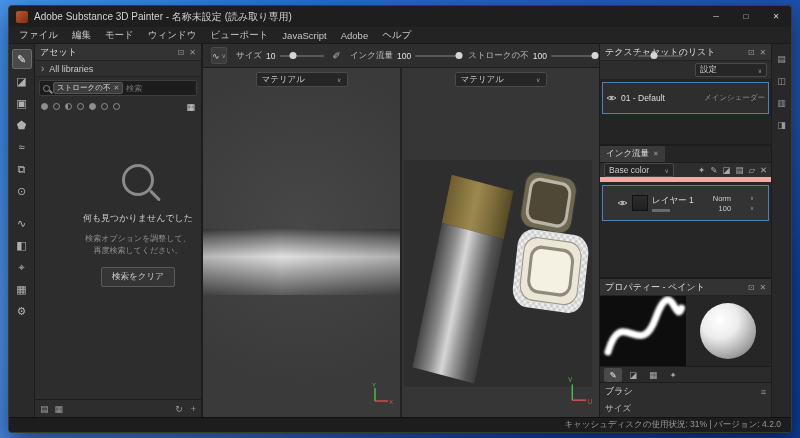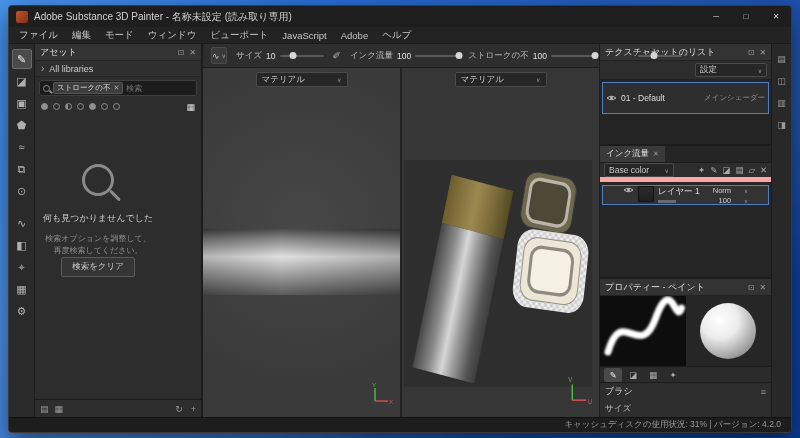--- a/index.html
+++ b/index.html
@@ -59,28 +59,28 @@
     transform:rotate(45deg); right:-4px; bottom:-2px; }
   .chip { background:#3d3d3d; border:1px solid #565656; border-radius:2px; height:12px;
     display:flex; align-items:center; gap:3px; padding:0 3px; font-size:7.5px; color:#ddd;
     white-space:nowrap;}
   .chip-x { font-size:7px; color:#aaa; }
   .ph-text { font-size:8px; color:#777; }
   .type-row { height:15px; display:flex; align-items:center; gap:5px; padding:0 6px; }
   .dot { width:7px; height:7px; border-radius:50%; border:1px solid #8f8f8f; }
   .dot.f { background:#8f8f8f; } .dot.h { background:linear-gradient(90deg,#8f8f8f 50%,transparent 50%); }
   .type-grid { margin-left:auto; font-size:9px; color:#ddd; }
-  .assets-body { flex:1; background:#2d2d2d; display:flex; flex-direction:column; align-items:flex-start; }
+  .assets-body { flex:1; background:#2d2d2d; display:flex; flex-direction:column; align-items:flex-end; }
   .empty { display:flex; flex-direction:column; align-items:center; margin-top:50px; padding:0 8px;}
   .mag-big { width:32px; height:32px; border:3px solid #8a8a8a; border-radius:50%; position:relative;}
   .mag-big::after { content:""; position:absolute; width:14px; height:3px; background:#8a8a8a;
     transform:rotate(45deg); right:-11px; bottom:-4px; border-radius:2px;}
   .empty-title { font-size:9px; color:#cfcfcf; margin-top:16px; }
   .empty-hint { font-size:8px; color:#8f8f8f; margin-top:8px; line-height:1.5; text-align:center;}
-  .clear-btn { border:1px solid #5a5a5a; background:#353535; color:#ccc;
+  .clear-btn { margin-top:10px; border:1px solid #5a5a5a; background:#353535; color:#ccc;
     font-size:8.5px; padding:3px 10px; border-radius:2px; }
   .assets-foot { height:18px; border-top:1px solid #1c1c1c; display:flex; align-items:center;
     padding:0 5px; gap:6px; font-size:9px; color:#9a9a9a; flex:0 0 auto;}
   .foot-right { margin-left:auto; display:flex; gap:8px; }
 
   
   .center { flex:1; display:flex; flex-direction:column; min-width:0; }
   .toolbar { height:24px; background:#2e2e2e; border-bottom:1px solid #1c1c1c;
     display:flex; align-items:center; padding-left:8px; gap:9px; flex:0 0 auto;}
   .brush-preset { width:26px; height:17px; background:#3a3a3a; border:1px solid #4a4a4a;
@@ -137,29 +137,29 @@
     white-space:nowrap; }
   .tab.active { background:#3a3a3a; color:#ddd; }
   .tab-x { font-size:7px; color:#999; }
 
   .channel-row { height:19px; background:#2e2e2e; display:flex; align-items:center;
     padding:0 4px; gap:20px; border-bottom:5px solid #fca5a5; flex:0 0 auto;}
   .channel-dd { width:70px; }
   .cr-icons { margin-left:auto; display:flex; gap:5px; font-size:8.5px; color:#aaa; }
 
   .layers-area { flex:1; background:#262626; padding:3px 2px; min-height:0;}
-  .layer-row { height:20px; border:1px solid #4f7fbf; background:#333; display:flex;
-    align-items:flex-start; padding:0 20px; gap:4px; }
+  .layer-row { height:36px; border:1px solid #4f7fbf; background:#333; display:flex;
+    align-items:center; padding:0 14px; gap:4px; }
   .thumb { width:16px; height:16px; background:linear-gradient(#2c2c2c,#202020);
     border:1px solid #121212; flex:0 0 auto;}
   .layer-mid { display:flex; flex-direction:column; gap:2px; }
   .layer-name { font-size:8.5px; color:#ddd; white-space:nowrap;}
   .mini-bar { width:18px; height:3px; background:#6a6a6a; }
   .layer-right { margin-left:auto; display:flex; flex-direction:column; align-items:flex-end; gap:1px;}
-  .blend, .opacity { font-size:7.5px; color:#ccc; display:flex; align-items:center; gap:13px;}
+  .blend, .opacity { font-size:7.5px; color:#ccc; display:flex; align-items:center; gap:19px;}
   .blend .caret,.opacity .caret { font-size:5.5px; color:#999;}
 
   .props { height:140px; display:flex; flex-direction:column; border-top:2px solid #1c1c1c; flex:0 0 auto;}
   .previews { height:70px; display:flex; flex:0 0 auto;}
   .prev-stroke { flex:1; background:#0d0d0d; position:relative; }
   .prev-stroke svg { position:absolute; inset:0; width:100%; height:100%; }
   .prev-sphere { flex:1; background:#262626; display:flex; align-items:center; justify-content:center;}
   .sphere { width:56px; height:56px; border-radius:50%;
     background:radial-gradient(circle at 35% 30%, #ffffff 0%, #ececec 35%, #a4a4a4 70%, #5f5f5f 100%);}
   .icon-tabs { height:17px; background:#2b2b2b; display:flex; align-items:center; padding-left:4px;

